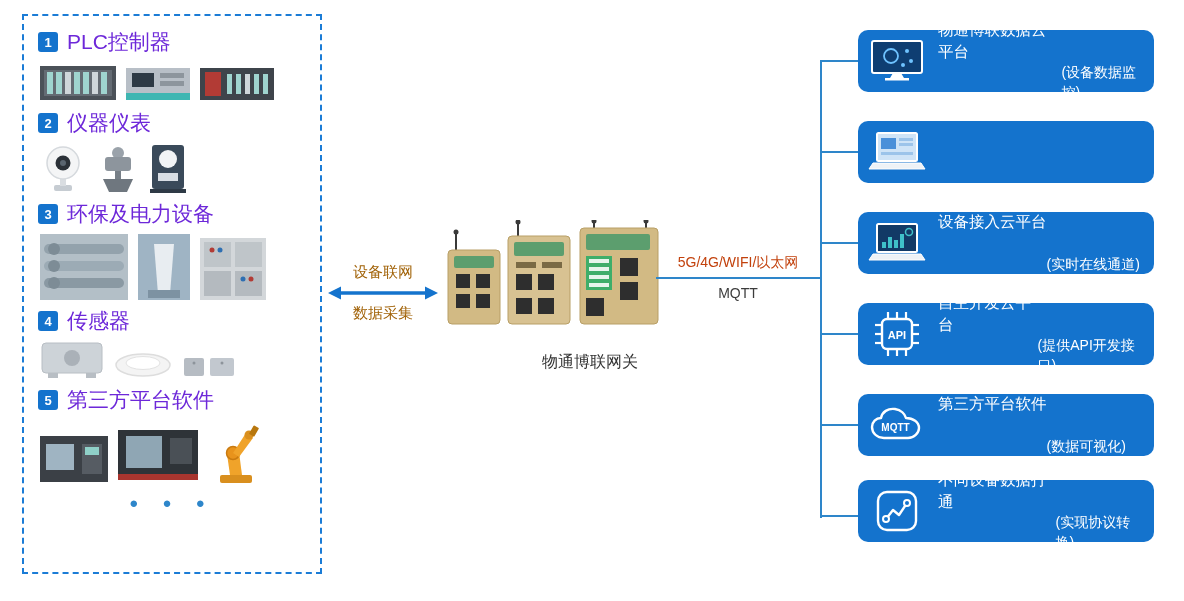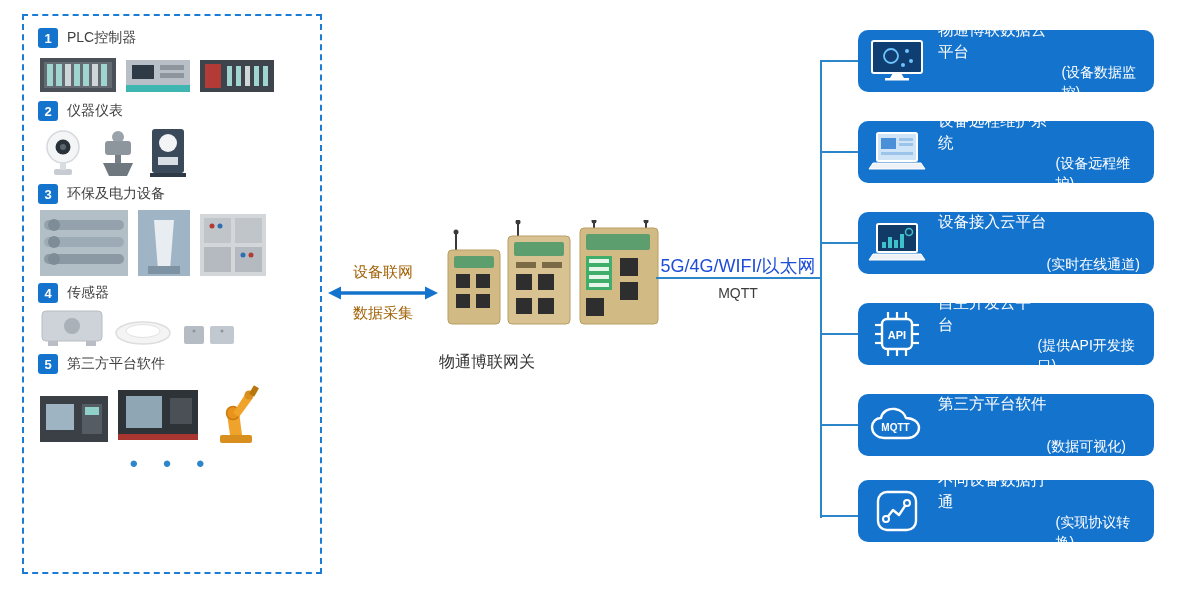--- a/index.html
+++ b/index.html
@@ -11,36 +11,36 @@
     position:absolute; left:22px; top:14px; width:300px; height:560px;
     border:2px dashed #1b7cd6; padding:12px 14px;
   }
   .category { margin-bottom:7px; }
   .cat-header { display:flex; align-items:center; gap:9px; }
   .badge {
     width:20px; height:20px; background:#1473cd; color:#fff; border-radius:3px;
     font-size:13px; font-weight:bold; display:flex; align-items:center; justify-content:center;
     flex:0 0 auto;
   }
-  .cat-label { font-size:14px; color:#404040; }
+  .cat-label { font-size:21px; color:#6d28d9; }
   .cat-images { display:flex; align-items:flex-end; gap:10px; margin:6px 2px 4px 2px; }
   .dots-row { text-align:center; margin-top:10px; color:#2e86ca; font-size:15px; letter-spacing:10px; }
 
   
   .arrow-group { position:absolute; left:326px; top:263px; width:114px; text-align:center; }
   .arrow-label { font-size:15px; color:#a16207; }
   .arrow-svg { display:block; margin:3px auto; }
 
   .gateway-cluster { position:absolute; left:446px; top:220px; }
-  .gateway-label { position:absolute; left:439px; top:352px; width:214px; text-align:left;
+  .gateway-label { position:absolute; left:424px; top:352px; width:214px; text-align:right;
     font-size:16px; color:#333;font-family:Liberation Mono, monospace; }
 
   .link-line { position:absolute; left:656px; top:277px; width:166px; height:2px; background:#2e86ca; }
   .link-label-1 { position:absolute; left:652px; top:254px; width:172px; text-align:center;
-    font-size:18px; color:#1d4ed8; }
+    font-size:14px; color:#c2410c; }
   .link-label-2 { position:absolute; left:652px; top:285px; width:172px; text-align:center;
     font-size:14px; color:#3c3c3c; }
 
   
   .trunk { position:absolute; left:820px; top:60px; width:2px; height:458px; background:#2e86ca; }
   .branch { position:absolute; left:820px; width:38px; height:2px; background:#2e86ca; }
 
   
   .rbox {
     position:absolute; left:858px; width:296px; height:62px;
@@ -298,24 +298,20 @@
   <div class="rbox" style="top:121px">
     <div class="rbox-icon">
       <svg width="60" height="42" viewBox="0 0 60 42">
         <rect x="10" y="2" width="40" height="28" rx="1.5" fill="#cfe4f7" stroke="#ffffff" stroke-width="2"></rect>
         <rect x="14" y="7" width="15" height="11" fill="#4a90d9"></rect>
         <rect x="32" y="7" width="14" height="3" fill="#9cc4ea"></rect>
           <rect x="32" y="12" width="14" height="3" fill="#9cc4ea"></rect>
         <rect x="14" y="21" width="32" height="3" fill="#9cc4ea"></rect>
         <polygon points="6,32 54,32 58,38 2,38" fill="#eef2f6" stroke="#ffffff"></polygon>
       </svg>
-    </div>
-    <div class="rbox-text">
-      <div class="rbox-title">设备远程维护系统</div>
-      <div class="rbox-sub">(设备远程维护)</div>
     </div>
   </div>
 
   <div class="rbox" style="top:212px">
     <div class="rbox-icon">
       <svg width="60" height="42" viewBox="0 0 60 42">
         <rect x="10" y="2" width="40" height="28" rx="1.5" fill="#123a66" stroke="#ffffff" stroke-width="2"></rect>
         <rect x="15" y="20" width="4" height="6" fill="#3fc1c9"></rect>
           <rect x="21" y="15" width="4" height="11" fill="#3fc1c9"></rect>
         <rect x="27" y="18" width="4" height="8" fill="#3fc1c9"></rect>

